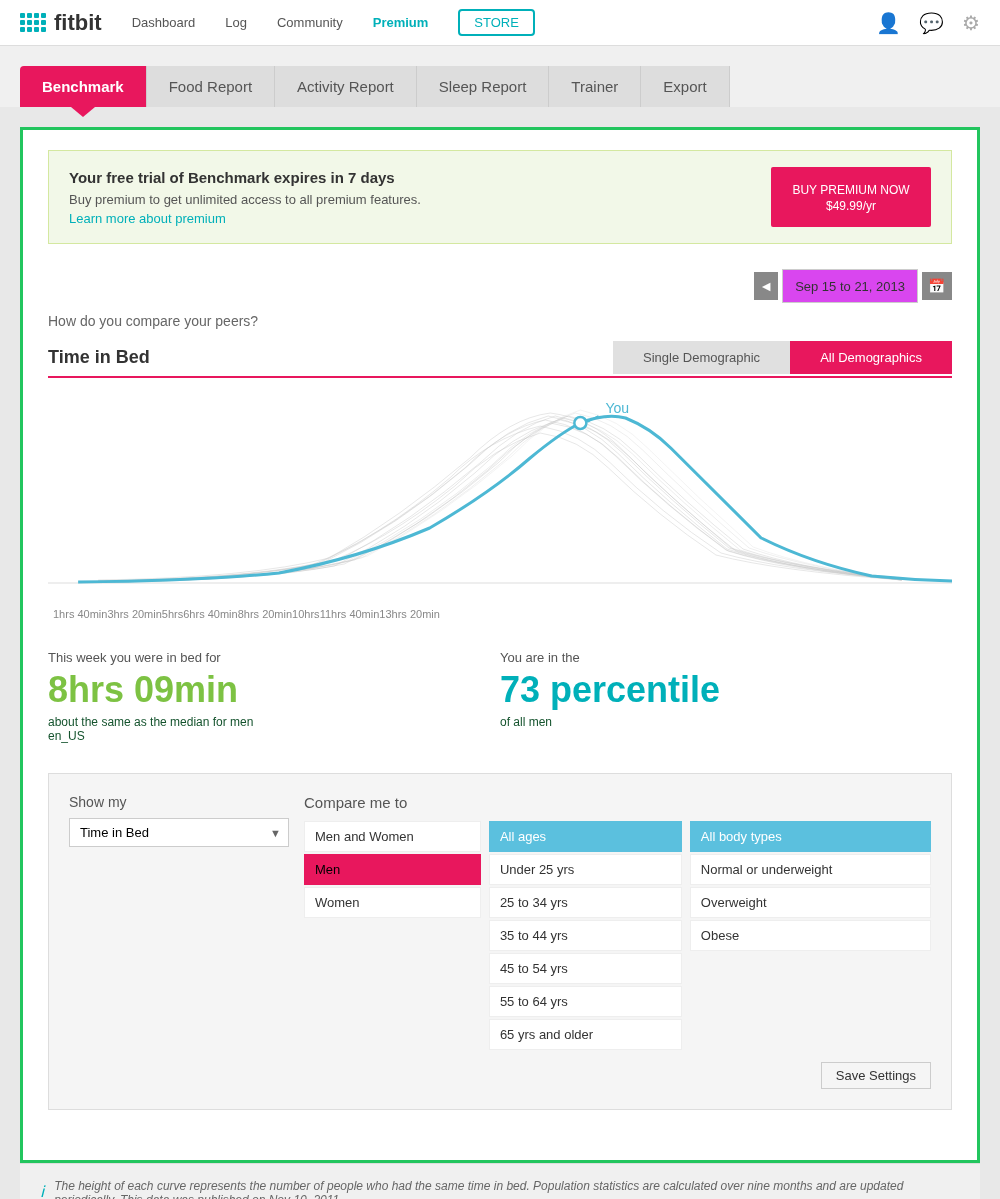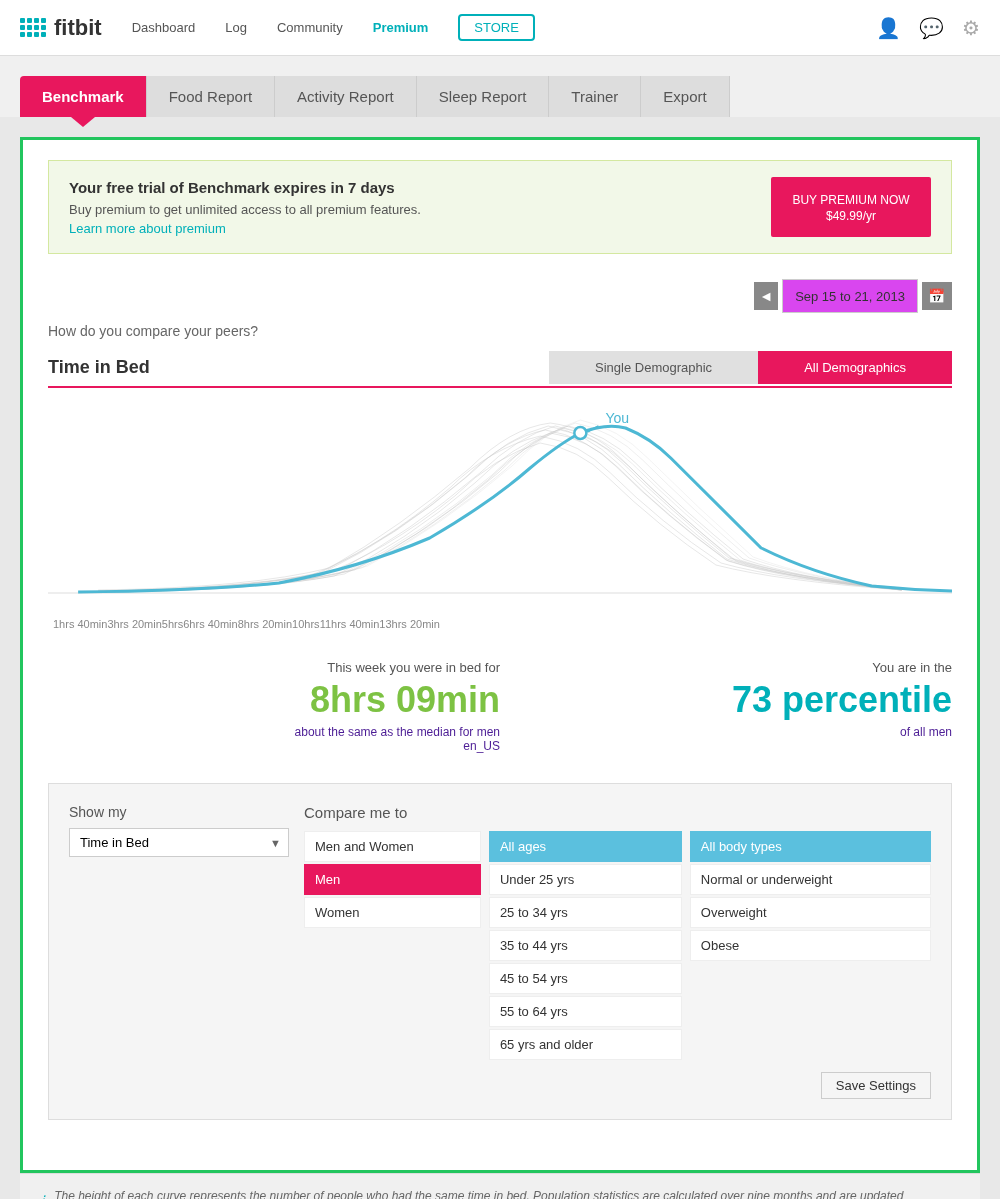--- a/index.html
+++ b/index.html
@@ -5,21 +5,21 @@
     * { box-sizing: border-box; margin: 0; padding: 0; }
     body { font-family: Arial, Helvetica, sans-serif; background: #e8e8e8; font-size: 13px; color: #333; }
 
     
     .top-nav {
       background: #fff;
       border-bottom: 1px solid #ddd;
       display: flex;
       align-items: center;
       padding: 0 20px;
-      height: 56px;
+      height: 46px;
     }
     .logo {
       display: flex;
       align-items: center;
       margin-right: 30px;
     }
     .logo-dots {
       display: grid;
       grid-template-columns: repeat(4, 5px);
       gap: 2px;
@@ -217,21 +217,21 @@
       border-bottom: 2px solid #e8175d;
     }
     .toggle-title {
       font-size: 18px;
       font-weight: bold;
       color: #333;
       padding: 8px 0;
       flex: 1;
     }
     .toggle-btn {
-      padding: 9px 46px;
+      padding: 9px 30px;
       font-size: 13px;
       cursor: pointer;
       border: none;
       background: #e0e0e0;
       color: #555;
     }
     .toggle-btn.active {
       background: #e8175d;
       color: #fff;
     }
@@ -253,39 +253,38 @@
 
     
     .stats-row {
       display: flex;
       gap: 0;
       margin-bottom: 30px;
       padding-top: 10px;
     }
     .stat-block {
       flex: 1;
-      text-align: right;
     }
     .stat-label {
       font-size: 13px;
       color: #555;
       margin-bottom: 4px;
     }
     .stat-value {
       font-size: 36px;
       font-weight: bold;
       color: #7dc243;
       margin-bottom: 4px;
     }
     .stat-value.teal {
       color: #00b0b9;
     }
     .stat-sub {
       font-size: 12px;
-      color: #4c1d95;
+      color: #14532d;
     }
 
     
     .compare-box {
       background: #f5f5f5;
       border: 1px solid #ddd;
       padding: 20px;
       margin-bottom: 20px;
     }
     .compare-grid {
@@ -325,21 +324,21 @@
       border: 1px solid #eee;
       margin-bottom: 2px;
     }
     .compare-item.active {
       background: #5bc0de;
       color: #fff;
       border-color: #5bc0de;
     }
     .compare-item.active-pink {
       background: #e8175d;
-      color: #ffffff;
+      color: #000000;
       border-color: #e8175d;
     }
     .save-row {
       display: flex;
       justify-content: flex-end;
       margin-top: 10px;
     }
     .save-btn {
       background: #f5f5f5;
       border: 1px solid #ccc;

